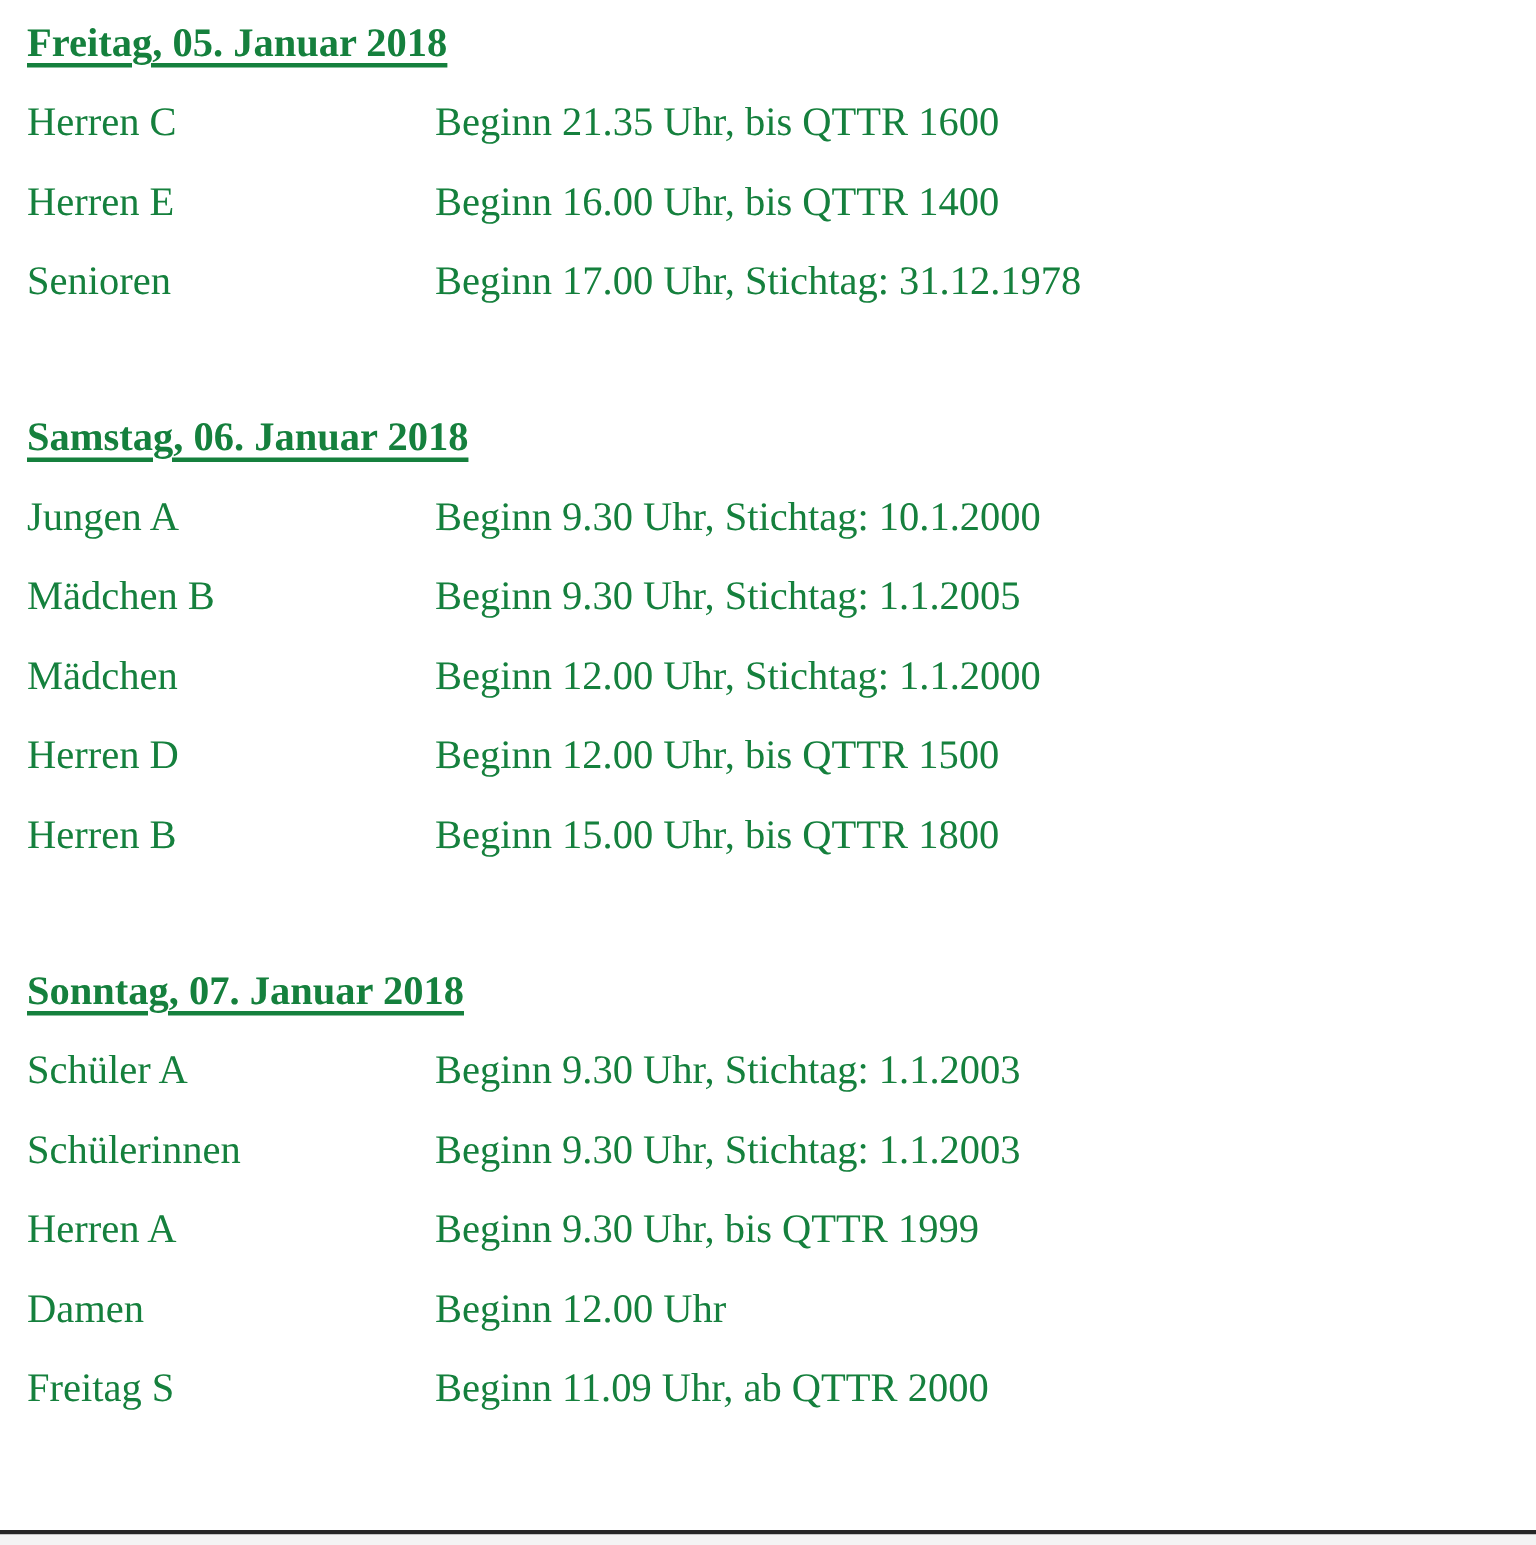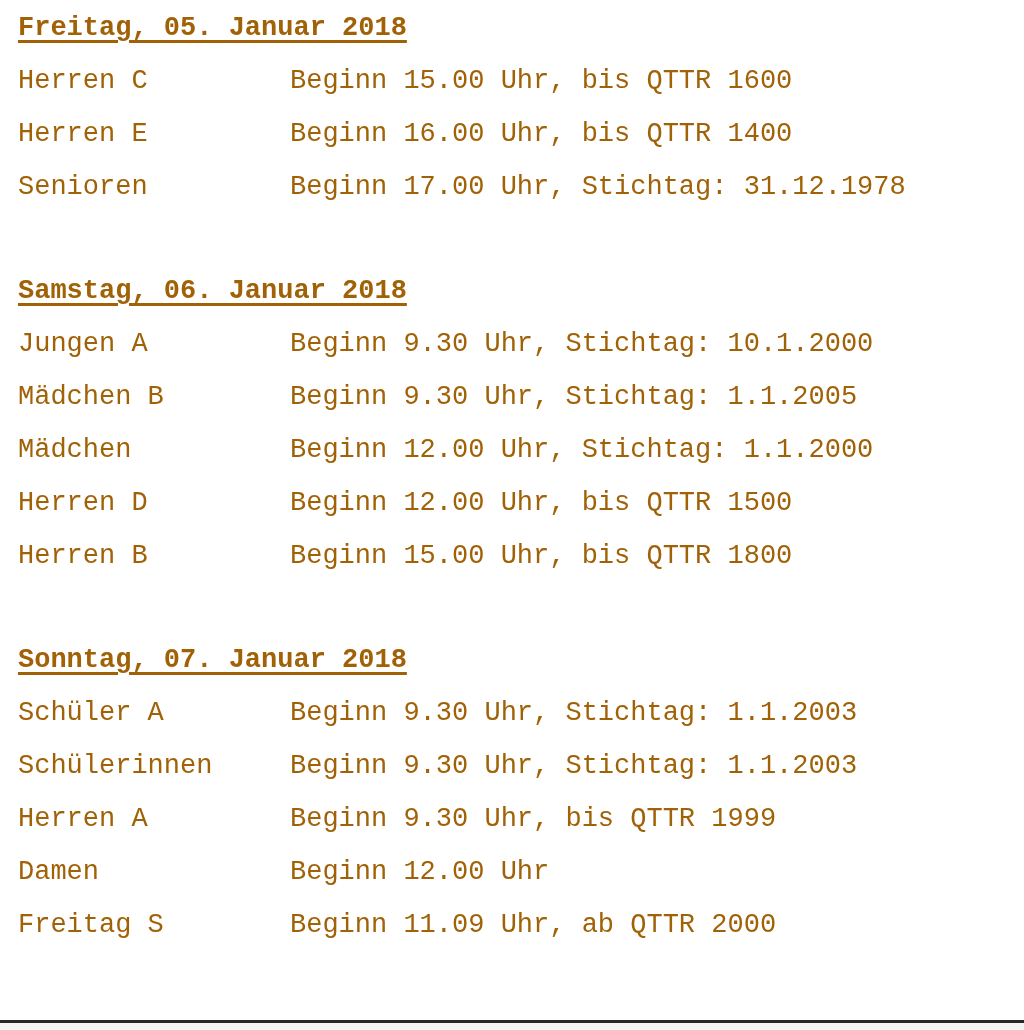--- a/index.html
+++ b/index.html
@@ -5,22 +5,22 @@
   html, body {
     margin: 0;
     padding: 0;
     background: #ffffff;
   }
   .page {
     position: relative;
     width: 1024px;
     height: 1030px;
     background: #ffffff;
-    color: #a16207;
-    font-family: Liberation Mono, monospace;
+    color: #15803d;
+    font-family: Liberation Serif, serif;
     font-size: 27px;
     overflow: hidden;
   }
   .content {
     padding: 2px 10px 0 18px;
   }
   .section {
     margin: 0;
   }
   .section + .section {
@@ -70,21 +70,21 @@
 </head>
 <body>
 
 <div class="page">
   <div class="content">
 
     <div class="section">
       <span class="heading">Freitag, 05. Januar 2018</span>
       <div class="row">
         <span class="cat">Herren C</span>
-        <span class="det">Beginn 15.00 Uhr, bis QTTR 1600</span>
+        <span class="det">Beginn 21.35 Uhr, bis QTTR 1600</span>
       </div>
       <div class="row">
         <span class="cat">Herren E</span>
         <span class="det">Beginn 16.00 Uhr, bis QTTR 1400</span>
       </div>
       <div class="row">
         <span class="cat">Senioren</span>
         <span class="det">Beginn 17.00 Uhr, Stichtag: 31.12.1978</span>
       </div>
     </div>

